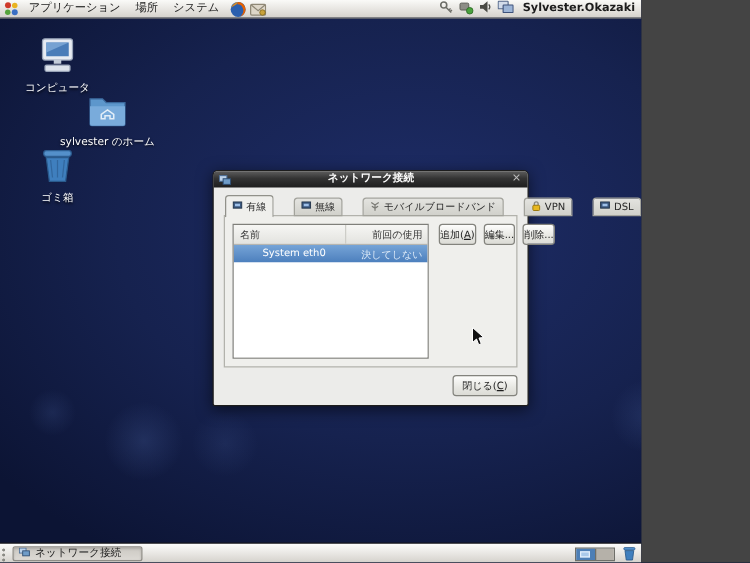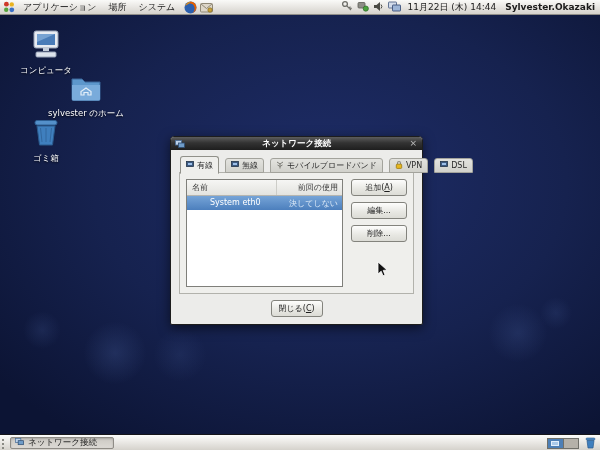--- a/index.html
+++ b/index.html
@@ -1,17 +1,17 @@
 <!DOCTYPE html>
 <html><head>
 <meta charset="utf-8">
 <style>
   * { margin:0; padding:0; box-sizing:border-box; }
   body { font-family:"DejaVu Sans","Liberation Sans",sans-serif; background:#444; }
-  .screen { position:relative; width:600px; height:450px; overflow:hidden; background:#0d1637; }
+  .screen { position:relative; width:513px; height:450px; overflow:hidden; background:#0d1637; }
 
   
   .panel { position:absolute; left:0; right:0; height:15px; background:linear-gradient(180deg,#fafaf8 0%,#e6e4e0 55%,#d5d2cc 100%); display:flex; align-items:center; font-size:9px; color:#1c1c1c; }
   .top-panel { top:0; border-bottom:1px solid #8f8d88; }
   .bottom-panel { bottom:0; border-top:1px solid #fbfbfa; box-shadow:0 -1px 0 #15151a; }
   .menu-item { padding:0 6px; line-height:15px; cursor:default; }
   .launcher { margin-left:3px; display:inline-flex; align-items:center; }
   .panel-spacer { flex:1; }
   .tray { display:flex; align-items:center; gap:4px; margin-right:7px; }
   .clock { margin-right:9px; white-space:nowrap; }
@@ -34,38 +34,38 @@
   .di-home { left:0; top:61px;margin-left:40px; }
   .di-trash { left:0; top:103px; }
 
   
   .dialog { position:absolute; left:170px; top:121px; width:253px; height:189px; border:1px solid #1d1d1d; border-radius:4px 4px 2px 2px; background:#ececea; box-shadow:0 3px 12px rgba(0,0,0,.55); display:flex; flex-direction:column; }
   .titlebar { height:13px; flex:0 0 13px; background:linear-gradient(180deg,#5d5d5d 0%,#333 45%,#1e1e1e 100%); border-radius:3px 3px 0 0; display:flex; align-items:center; padding:0 4px; }
   .title-text { flex:1; text-align:center; color:#fff; font-weight:bold; font-size:8.5px; line-height:13px; }
   .close-btn { color:#bdbdbd; font-size:9px; line-height:13px; padding:0 1px; cursor:default; }
   .dlg-body { flex:1; display:flex; flex-direction:column; padding:6px 8px 7px; }
 
-  .tabstrip { display:flex; align-items:flex-end; gap:6px; position:relative; z-index:2; padding-left:1px;text-align:center; }
+  .tabstrip { display:flex; align-items:flex-end; gap:16px; position:relative; z-index:2; padding-left:1px;text-align:center; }
   .tab { display:inline-flex; align-items:center; gap:3px; font-size:8px; color:#2a2a2a; padding:0 5px; height:15px; background:linear-gradient(180deg,#e3e3df,#d1d1cb); border:1px solid #a3a39c; border-radius:3px 3px 0 0; white-space:nowrap; }
   .tab.active { height:18px; background:#efefec; border-color:#91918a; border-bottom:1px solid #efefec; margin-bottom:-1px; }
   .page { flex:1; border:1px solid #b2b2ac; background:#efefec; margin-top:-1px; padding:6px; display:flex; gap:8px; }
 
   .listbox { flex:1; border:1px solid #7f7f7a; background:#fff; display:flex; flex-direction:column; overflow:hidden; }
   .lb-header { display:flex; height:16px; background:linear-gradient(180deg,#f6f6f4,#e3e3df); border-bottom:1px solid #b5b5b0; font-size:8px; color:#333; }
   .lb-h-name { flex:1; padding:2px 0 0 5px; }
   .lb-h-last { width:66px; text-align:right; padding:2px 4px 0 0; border-left:1px solid #cdcdc8; }
   .lb-row { display:flex; height:14px; font-size:8px; }
   .lb-row.selected { background:linear-gradient(180deg,#76a4d7,#4c7fbd); color:#fff; }
   .lb-c-name { flex:1; padding:2px 0 0 23px; }
   .lb-c-last { width:66px; text-align:right; padding:2px 4px 0 0; color:#dce9f7; }
   .lb-fill { flex:1; background:#fff; }
 
-  .btn-col { width:56px; display:flex; flex-direction:column; gap:6px; }
+  .btn-col { width:56px; display:flex; flex-direction:row; gap:6px; }
   .gbtn { height:17px; font-size:8px; color:#1e1e1e; background:linear-gradient(180deg,#fdfdfc,#e7e7e2 60%,#dcdcd6); border:1px solid #83837d; border-radius:3px; font-family:inherit; display:inline-flex; align-items:center; justify-content:center; white-space:nowrap; cursor:default; }
-  .close-row { display:flex; justify-content:center; margin-top:6px; }
+  .close-row { display:flex; justify-content:flex-end; margin-top:6px; }
   .close-row .gbtn { width:52px; }
   .mn { text-decoration:underline; text-underline-offset:1px; }
 
   
   .grip { width:6px; height:13px; margin-left:1px; background:radial-gradient(circle 1px at 2px 3px,#8a8a84 1px,transparent 1.4px), radial-gradient(circle 1px at 2px 7px,#8a8a84 1px,transparent 1.4px), radial-gradient(circle 1px at 2px 11px,#8a8a84 1px,transparent 1.4px); }
   .task-btn { margin-left:3px; width:104px; height:12px; display:flex; align-items:center; gap:4px; padding:0 4px; font-size:8.5px; color:#1c1c1c; background:linear-gradient(180deg,#ccc9c3,#dcd9d4); border:1px solid #8f8c86; border-radius:2px; box-shadow:inset 0 1px 2px rgba(0,0,0,.18); white-space:nowrap; }
   .ws-switcher { display:flex; border:1px solid #6f6f69; height:11px; }
   .ws-cell { width:15px; height:9px; background:#b5b1a9; position:relative; }
   .ws-cell.active { background:#4d7fb6; }
   .ws-cell.active .ws-win { position:absolute; left:3px; top:2px; width:8px; height:5px; background:#a9c9ea; border:1px solid #e2eefb; }
@@ -127,21 +127,20 @@
             <path d="M8 3.5 a3 3 0 0 1 0 4" fill="none" stroke="#4a4a44" stroke-width="1"></path>
           </svg>
       </span>
       <span>
         <svg width="13" height="11" viewBox="0 0 13 11">
             <rect x="0.5" y="1" width="8" height="6" rx=".5" fill="#d3dcea" stroke="#55688a" stroke-width=".9"></rect>
             <rect x="4.5" y="4" width="8" height="6" rx=".5" fill="#9cb4d6" stroke="#3d517a" stroke-width=".9"></rect>
           </svg>
       </span>
     </span>
-    <span class="clock">11月22日 (木) 14:44</span>
     <span class="username">Sylvester.Okazaki</span>
   </header>
 
   <div class="desktop">
 
     <div class="dicon di-computer">
       <span>
         <svg width="34" height="29" viewBox="0 0 34 29">
             <rect x="5" y="1" width="24" height="17" rx="2" fill="#e7ebf2" stroke="#97a2b6" stroke-width="1"></rect>
             <rect x="8" y="4" width="18" height="11" fill="#4a7cb8"></rect>

